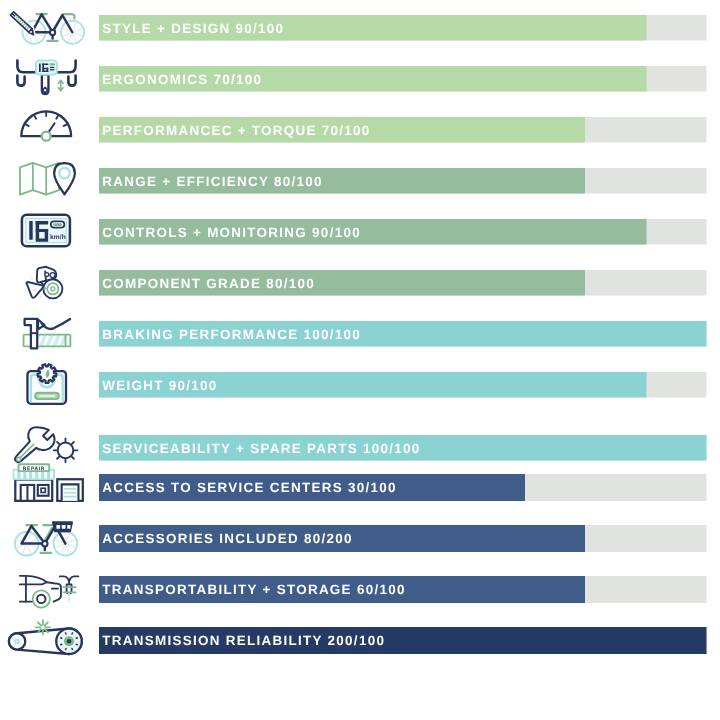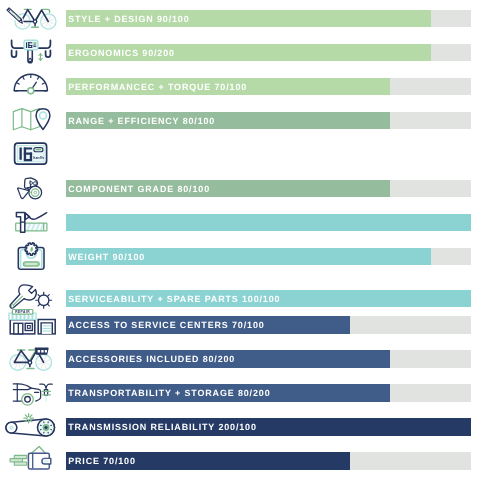--- a/index.html
+++ b/index.html
@@ -111,21 +111,21 @@
 </g>
 <g stroke="#7db98a" stroke-width="1.1" stroke-linecap="round" fill="none">
   <path d="M40.5 19.8 L40.5 26.2"></path>
   <path d="M38.9 21.5 L40.5 19.7 L42.1 21.5"></path>
   <path d="M38.9 24.5 L40.5 26.3 L42.1 24.5"></path>
 </g>
 </svg>
       </div>
       <div class="bar-wrap">
         <div class="bar-fill" style="width: 364.5px; background: rgb(181, 218, 168);"></div>
-        <div class="bar-label">ERGONOMICS 90/200</div>
+        <div class="bar-label">ERGONOMICS 70/100</div>
       </div>
     </div>
     <div class="row" style="top: 68.06px;">
       <div class="icon-cell">
         <svg width="62" height="34" viewBox="0 0 62 34">
 <g fill="none" stroke="#27365e" stroke-width="1.55" stroke-linecap="round">
   <path d="M14.2 22.8 A16.6 16.6 0 0 1 47.4 22.8 Z" stroke-linejoin="round"></path>
   <g stroke-width="1.2">
               <line x1="17.40" y1="22.80" x2="15.05" y2="22.80"></line>
               <line x1="19.20" y1="16.10" x2="17.16" y2="14.93"></line>
@@ -179,20 +179,24 @@
   <rect x="29.8" y="16.6" width="2.3" height="7.2" rx="0.3"></rect>
   <rect x="23.8" y="16.6" width="8.3" height="2.1" rx="0.3"></rect>
   <rect x="27.6" y="19.5" width="1.5" height="1.5" fill="#eaf7f6"></rect>
 </g>
 <g>
   <rect x="33.9" y="11.6" width="9.0" height="4.1" rx="2.0" fill="#fff" stroke="#27365e" stroke-width="1.15"></rect>
   <rect x="35.4" y="12.8" width="5.9" height="1.8" rx="0.9" fill="#7db98a"></rect>
 </g>
 <text x="33.3" y="23.0" font-family="'Liberation Sans',sans-serif" font-size="4.4" font-weight="bold" fill="#27365e" letter-spacing="0.1">km/h</text>
 </svg>
+      </div>
+      <div class="bar-wrap">
+        <div class="bar-fill" style="width: 364.5px; background: rgb(148, 188, 157);"></div>
+        <div class="bar-label">CONTROLS + MONITORING 90/100</div>
       </div>
     </div>
     <div class="row" style="top: 170.15px;">
       <div class="icon-cell">
         <svg width="62" height="34" viewBox="0 0 62 34">
 <g transform="translate(3.9,4.7) scale(0.875)">
 <g stroke="#e8eaea" stroke-width="1.0" stroke-linecap="round">
               <line x1="29.58" y1="21.89" x2="31.08" y2="22.44"></line>
               <line x1="25.96" y1="25.84" x2="26.63" y2="27.29"></line>
               <line x1="20.61" y1="26.08" x2="20.06" y2="27.58"></line>
@@ -251,20 +255,21 @@
   <path d="M15.3 7.2 L23.7 7.2 L23.7 27.0 L19.5 27.0 L19.5 11.4 L15.3 11.4 Z" fill="#fff" stroke="#27365e" stroke-width="1.5" stroke-linejoin="round"></path>
   <line x1="19.5" y1="16.8" x2="23.7" y2="16.8" stroke="#27365e" stroke-width="1.3"></line>
   <path d="M24.3 7.8 L28.6 11.4 L24.3 14.2 Z" fill="#fff" stroke="#27365e" stroke-width="1.4" stroke-linejoin="round"></path>
   <path d="M26.6 10.2 Q30.4 15.2 34.6 13.6 Q40.2 11.0 45.6 7.4" fill="none" stroke="#27365e" stroke-width="1.5" stroke-linecap="round"></path>
 </g>
 </g>
 </svg>
       </div>
       <div class="bar-wrap">
         <div class="bar-fill" style="width: 405px; background: rgb(139, 210, 210);"></div>
+        <div class="bar-label">BRAKING PERFORMANCE 100/100</div>
       </div>
     </div>
     <div class="row" style="top: 238.21px;">
       <div class="icon-cell">
         <svg width="62" height="34" viewBox="0 0 62 34">
 <g transform="translate(0.4,1.4)">
 <g>
   <rect x="17.9" y="8.0" width="25.7" height="21.8" rx="2.4" fill="#fff" stroke="#27365e" stroke-width="1.55"></rect>
   <path d="M20.2 29.0 L20.2 12.4 Q20.2 10.4 22.2 10.4 L25.4 10.4 Q25.4 18.8 30.8 18.8 Q36.2 18.8 36.2 10.4 L39.4 10.4 Q41.4 10.4 41.4 12.4 L41.4 29.0" fill="none" stroke="#a9e2e0" stroke-width="1.6" stroke-linejoin="round"></path>
 </g>
@@ -355,21 +360,21 @@
     <line x1="41.5" y1="18.4" x2="49.9" y2="18.4"></line>
     <line x1="41.5" y1="21.0" x2="49.9" y2="21.0"></line>
     <line x1="41.5" y1="23.6" x2="49.9" y2="23.6"></line>
   </g>
 </g>
 </g>
 </svg>
       </div>
       <div class="bar-wrap">
         <div class="bar-fill" style="width: 283.5px; background: rgb(64, 92, 136);"></div>
-        <div class="bar-label">ACCESS TO SERVICE CENTERS 70/100</div>
+        <div class="bar-label">ACCESS TO SERVICE CENTERS 30/100</div>
       </div>
     </div>
     <div class="row" style="top: 340.3px;">
       <div class="icon-cell">
         <svg width="62" height="34" viewBox="0 0 62 34">
 <g transform="translate(1.4,2.0)">
 <g>
   <line x1="17.42" y1="20.82" x2="22.87" y2="23.08" stroke="#e8eaea" stroke-width="0.95"></line>
               <line x1="16.82" y1="21.42" x2="19.08" y2="26.87" stroke="#e8eaea" stroke-width="0.95"></line>
               <line x1="15.98" y1="21.42" x2="13.72" y2="26.87" stroke="#e8eaea" stroke-width="0.95"></line>
@@ -441,21 +446,21 @@
 <g>
   <circle cx="26.0" cy="25.0" r="7.0" fill="#fff" stroke="#7db98a" stroke-width="1.5"></circle>
   <circle cx="26.0" cy="25.0" r="3.4" fill="#fff" stroke="#27365e" stroke-width="1.6"></circle>
   <circle cx="26.0" cy="25.0" r="0.9" fill="#fff"></circle>
 </g>
 </g>
 </svg>
       </div>
       <div class="bar-wrap">
         <div class="bar-fill" style="width: 324px; background: rgb(64, 92, 136);"></div>
-        <div class="bar-label">TRANSPORTABILITY + STORAGE 80/200</div>
+        <div class="bar-label">TRANSPORTABILITY + STORAGE 60/100</div>
       </div>
     </div>
     <div class="row" style="top: 408.36px;">
       <div class="icon-cell">
         <svg width="62" height="34" viewBox="0 0 62 34">
 <g>
   <path d="M11.4 14.150000000000002 A5.45 5.45 0 0 0 11.4 25.05 L46.0 28.0 A8.5 8.5 0 0 0 46.0 11.0 Z" fill="#fff" stroke="#27365e" stroke-width="1.55" stroke-linejoin="round"></path>
 </g>
 <g>
   <circle cx="11.4" cy="19.6" r="5.45" fill="#fff" stroke="#27365e" stroke-width="1.55"></circle>
@@ -503,39 +508,13 @@
             <line x1="30.30" y1="10.20" x2="33.30" y2="10.20"></line>
             <line x1="29.80" y1="11.40" x2="31.92" y2="13.52"></line>
           </g>
 </svg>
       </div>
       <div class="bar-wrap">
         <div class="bar-fill" style="width: 405px; background: rgb(37, 59, 101);"></div>
         <div class="bar-label">TRANSMISSION RELIABILITY 200/100</div>
       </div>
     </div>
-    <div class="row" style="top: 442.39px;">
-      <div class="icon-cell">
-        <svg width="62" height="34" viewBox="0 0 62 34">
-<g transform="translate(0.5,2.8)">
-<g>
-  <path d="M30.5 9.0 L38.6 1.7 L45.4 9.0" fill="#fff" stroke="#7db98a" stroke-width="1.3" stroke-linejoin="round"></path>
-</g>
-<g>
-  <rect x="27.9" y="8.4" width="20.9" height="15.8" rx="1.6" fill="#fff" stroke="#45598a" stroke-width="1.5"></rect>
-  <line x1="32.2" y1="8.9" x2="32.2" y2="23.7" stroke="#45598a" stroke-width="1.3"></line>
-  <path d="M44.2 13.6 L50.3 13.6 L50.3 19.2 L44.2 19.2 Q41.4 19.2 41.4 16.4 Q41.4 13.6 44.2 13.6 Z" fill="#fff" stroke="#45598a" stroke-width="1.45" stroke-linejoin="round"></path>
-  <ellipse cx="45.6" cy="16.4" rx="2.6" ry="1.6" fill="#dff2f1"></ellipse>
-</g>
-<g fill="#d3e8d3" stroke="#7db98a" stroke-width="1.15">
-  <rect x="13.8" y="10.6" width="12.4" height="3.3" rx="0.4"></rect>
-  <rect x="9.6" y="13.9" width="12.4" height="3.3" rx="0.4"></rect>
-  <rect x="13.8" y="17.2" width="12.4" height="3.3" rx="0.4"></rect>
-</g>
-</g>
-</svg>
-      </div>
-      <div class="bar-wrap">
-        <div class="bar-fill" style="width: 283.5px; background: rgb(37, 59, 101);"></div>
-        <div class="bar-label">PRICE 70/100</div>
-      </div>
-    </div>
   </div>
 
 </body></html>

